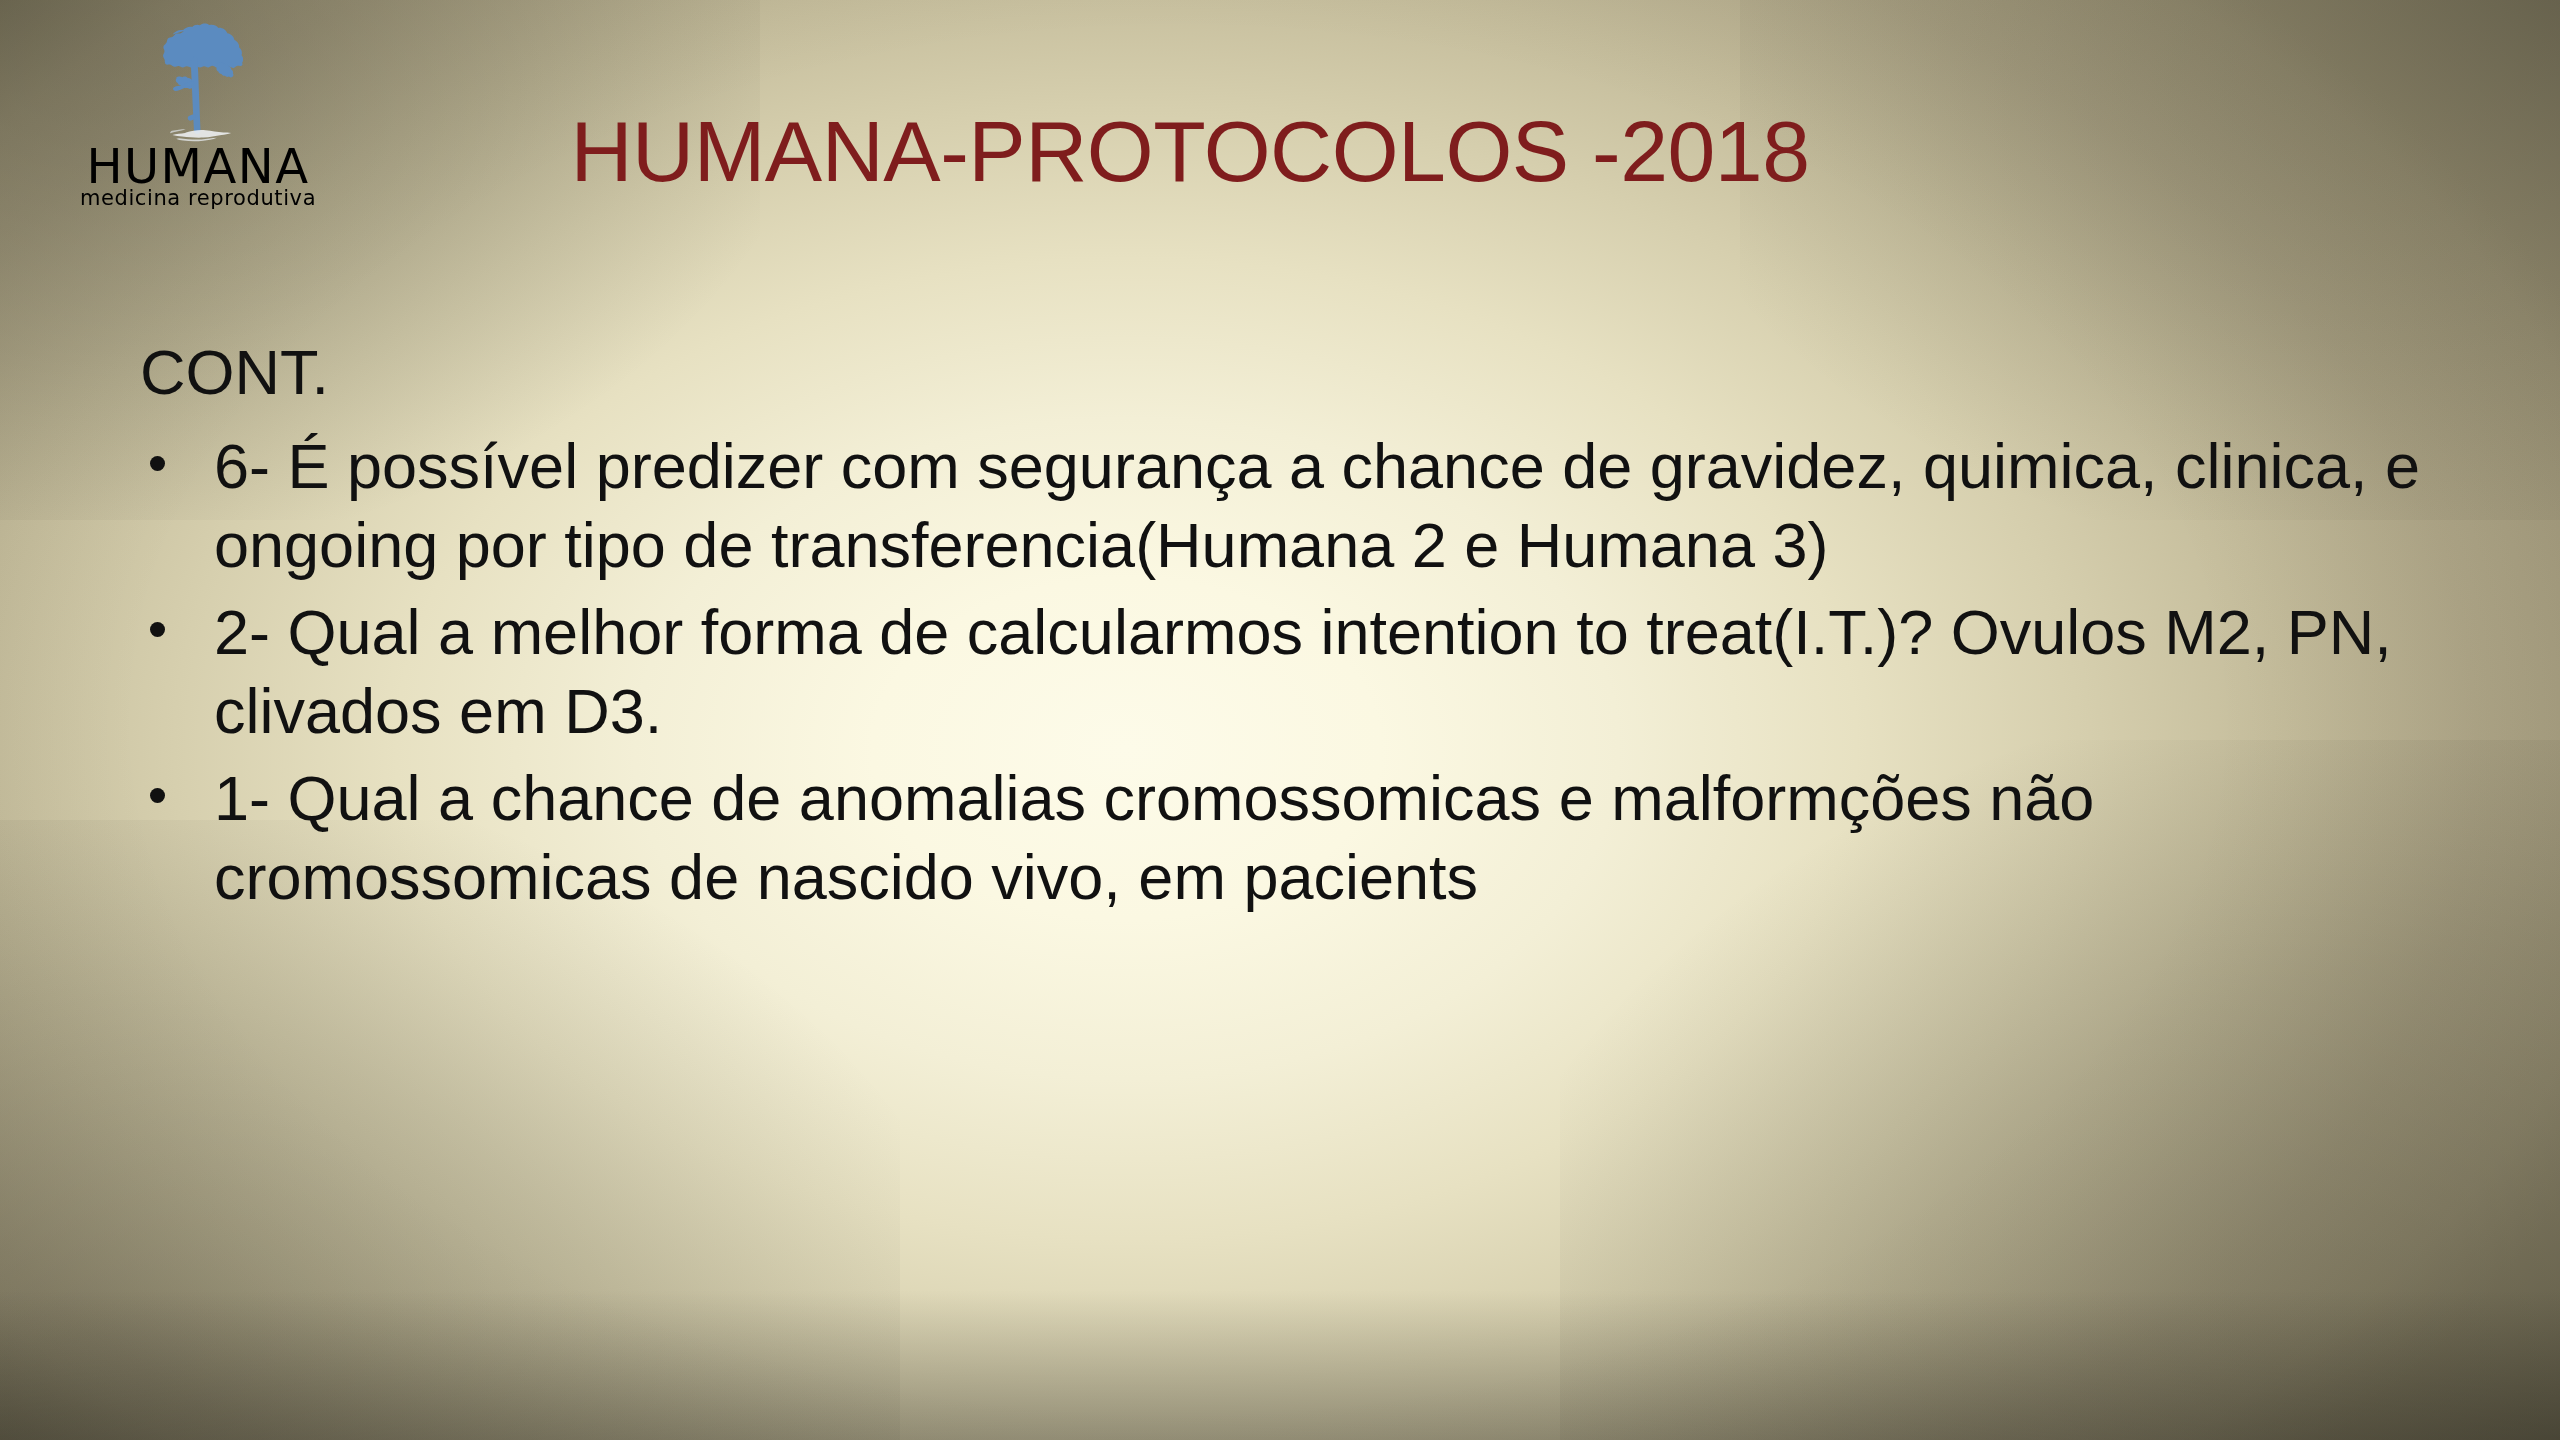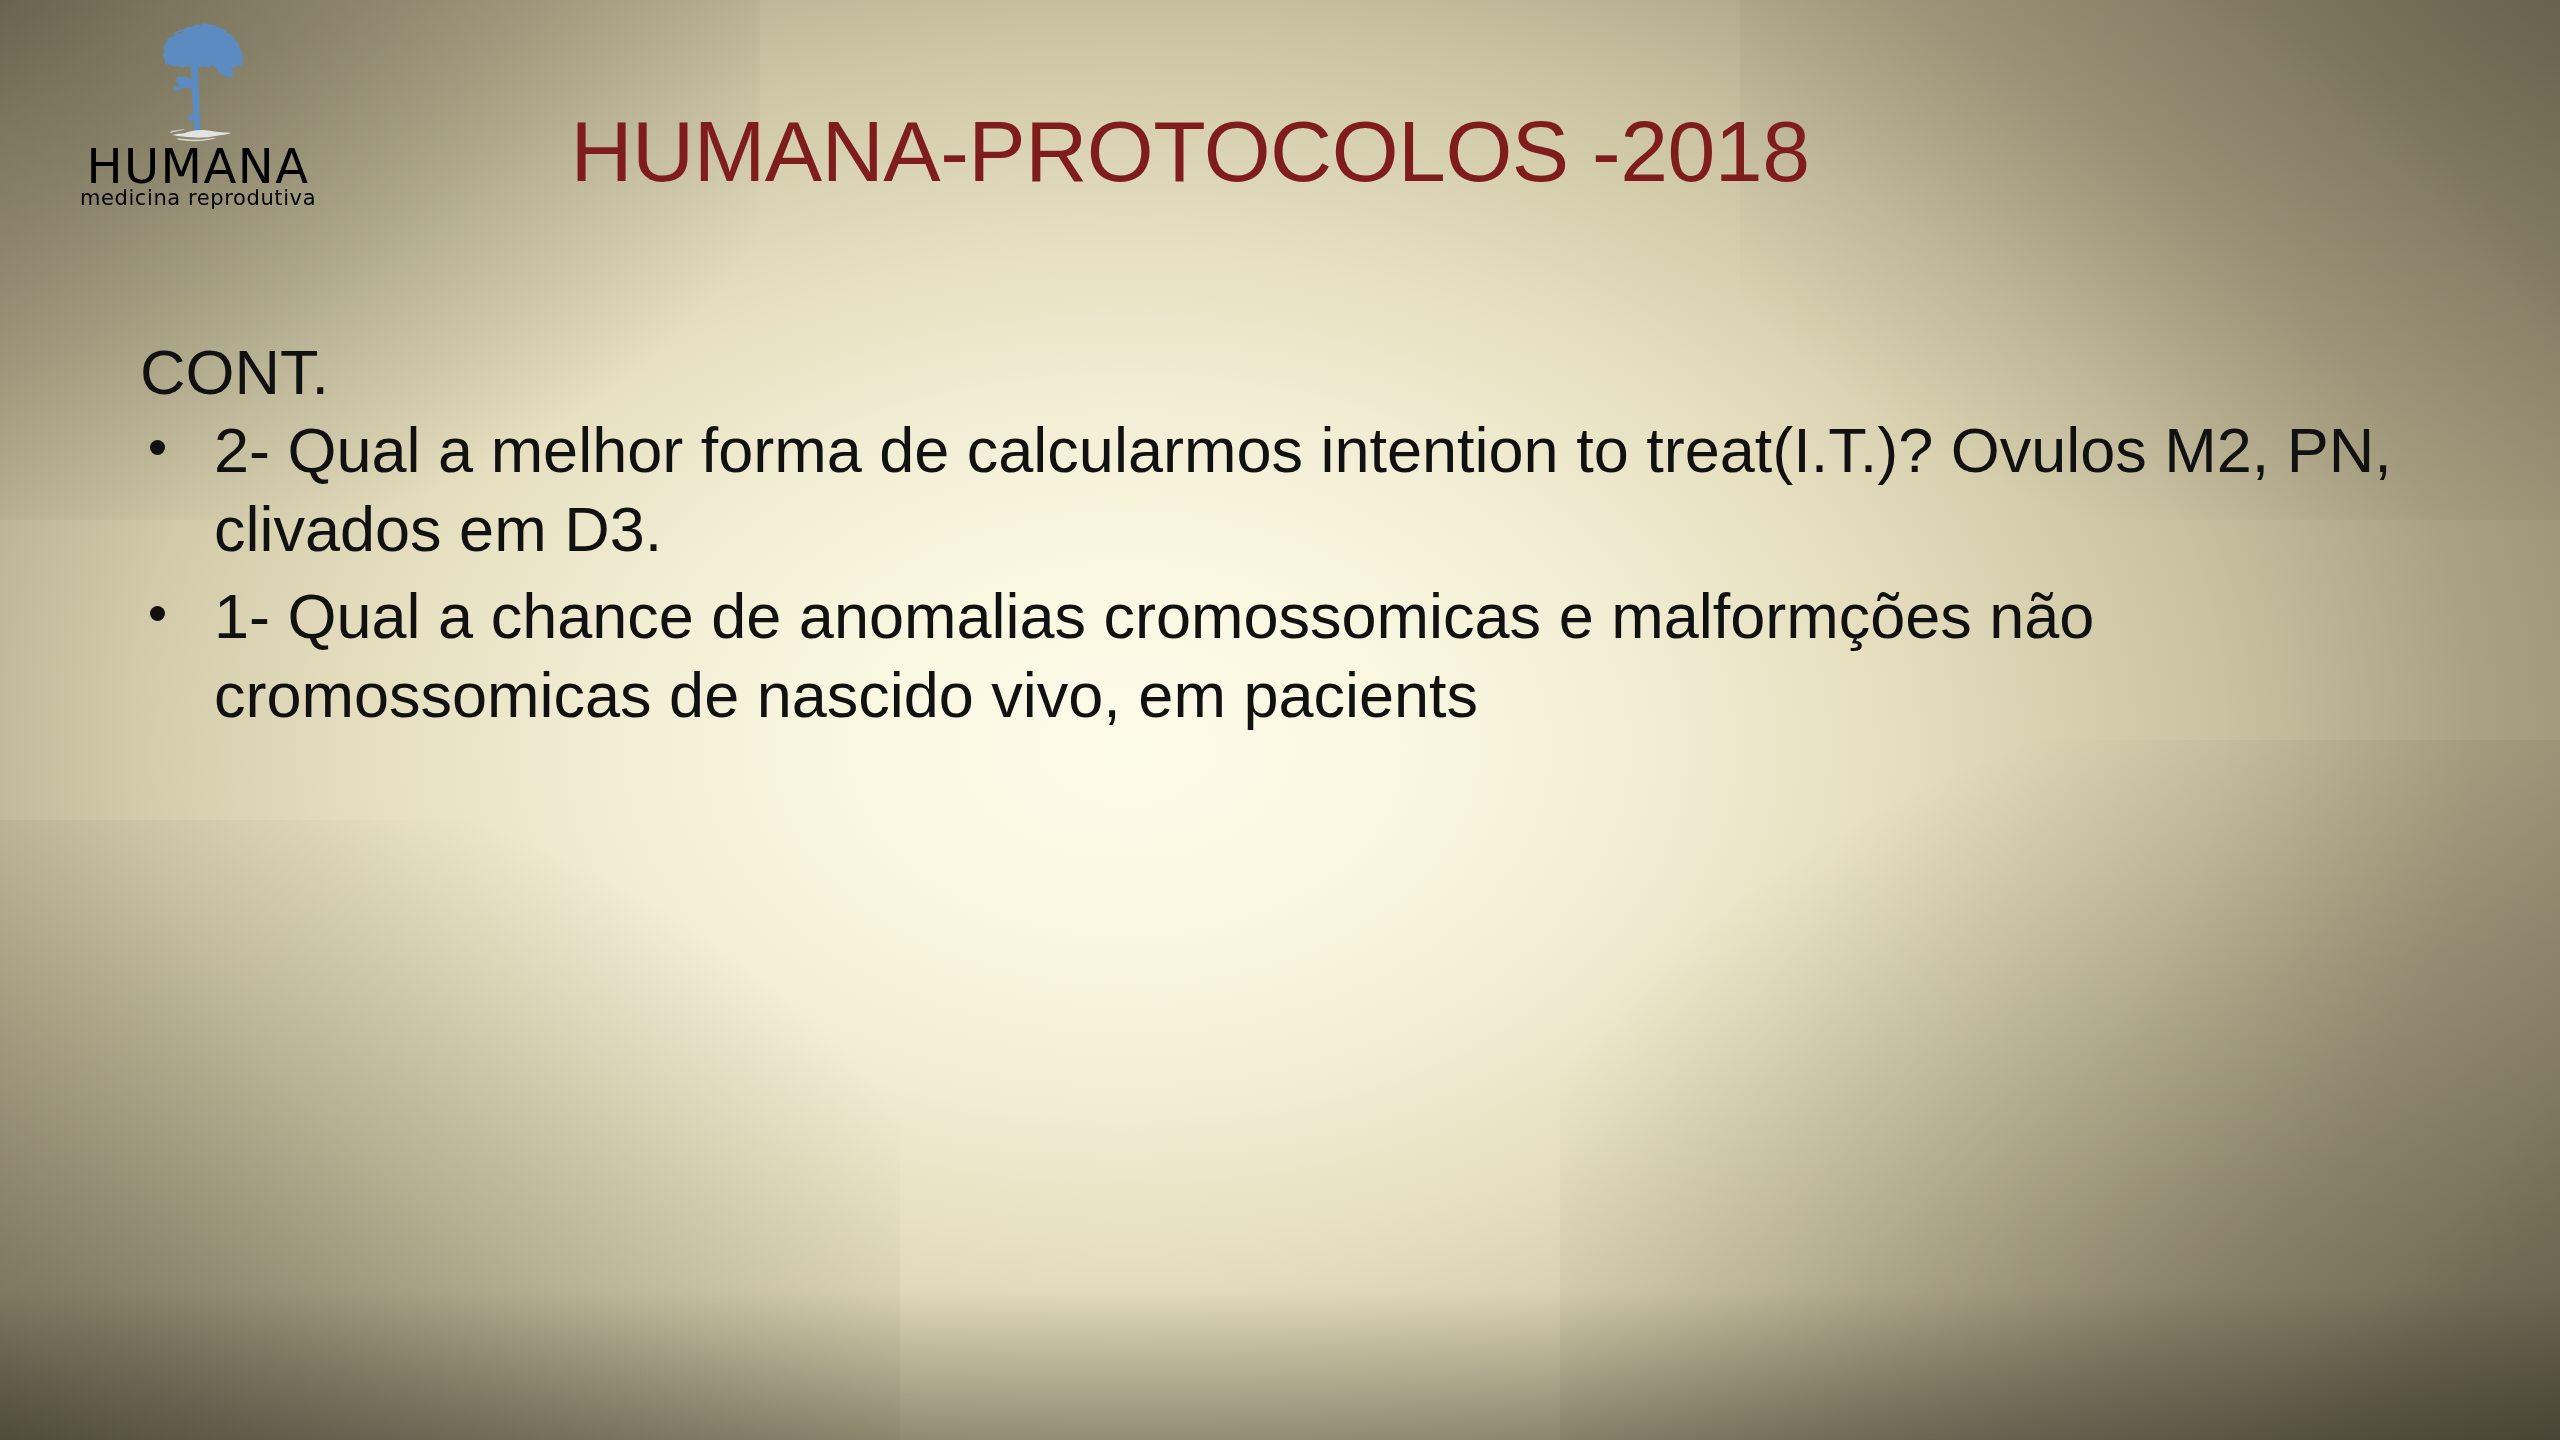--- a/index.html
+++ b/index.html
@@ -132,21 +132,21 @@
     left: 140px;
     top: 334px;
     width: 2390px;
     color: #111111;
     font-family: "Liberation Sans", sans-serif;
     font-size: 63px;
     font-weight: 400;
     line-height: 1.255;
   }
   #cont-heading {
-    margin: 0 0 0 0;
+    margin: 0 0 16px 0;
     padding: 0;
     font-size: 63px;
     line-height: 1.22;
     font-weight: 400;
   }
   #bullet-list {
     list-style: none;
     margin: 0;
     padding: 0;
   }
@@ -212,20 +212,24 @@
     <div id="logo-tagline">medicina reprodutiva</div>
   </div>
 
   <div id="title">HUMANA-PROTOCOLOS -2018</div>
 
   <div id="body-block">
     <p id="cont-heading">CONT.</p>
     <ul id="bullet-list">
       <li class="bullet-item">
         <span class="bullet-dot"></span>
+        <span class="bullet-text">6- É possível predizer com segurança a chance de gravidez, quimica, clinica, e ongoing por tipo de transferencia(Humana 2 e Humana 3)</span>
+      </li>
+      <li class="bullet-item">
+        <span class="bullet-dot"></span>
         <span class="bullet-text">2- Qual a melhor forma de calcularmos intention to treat(I.T.)? Ovulos M2, PN, clivados em D3.</span>
       </li>
       <li class="bullet-item">
         <span class="bullet-dot"></span>
         <span class="bullet-text">1- Qual a chance de anomalias cromossomicas e malformções não cromossomicas de nascido vivo, em pacients</span>
       </li>
     </ul>
   </div>
 
 </div>

